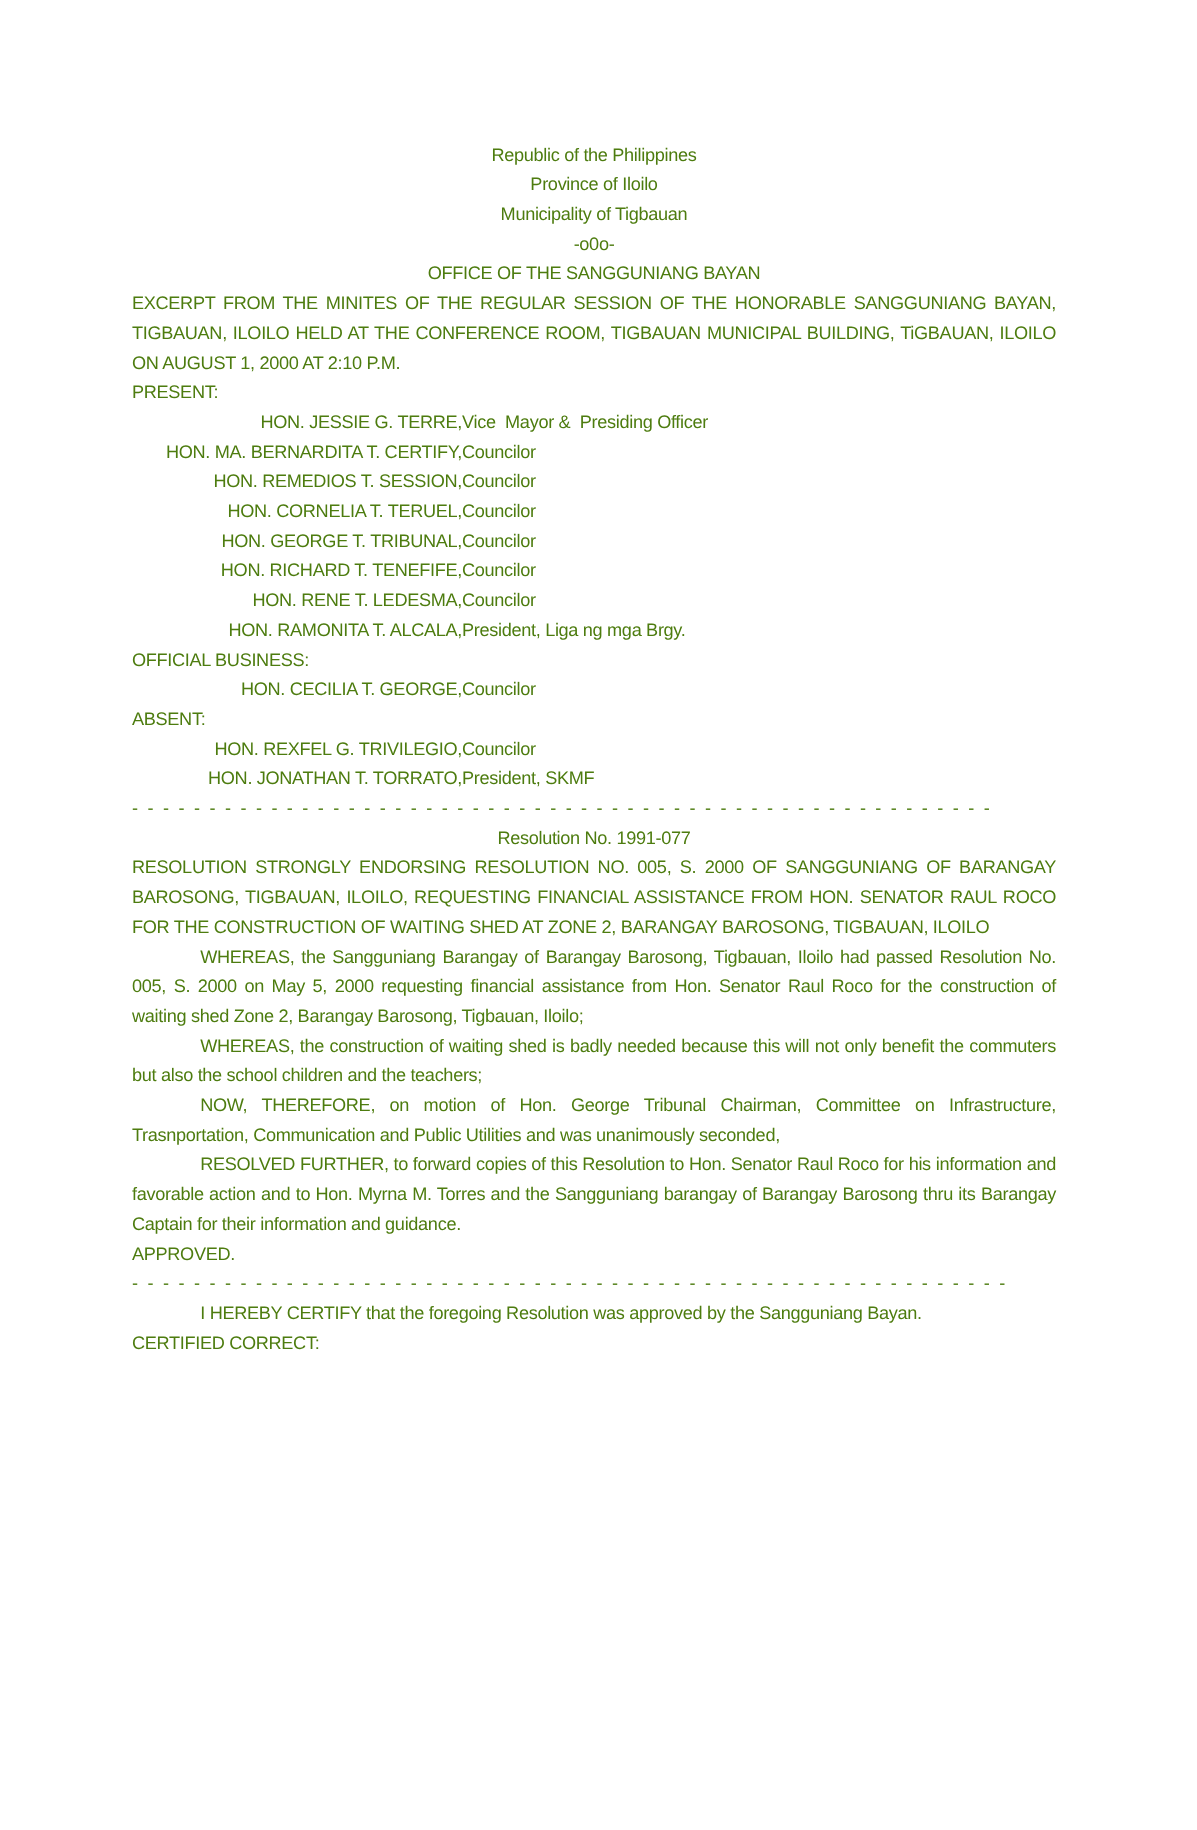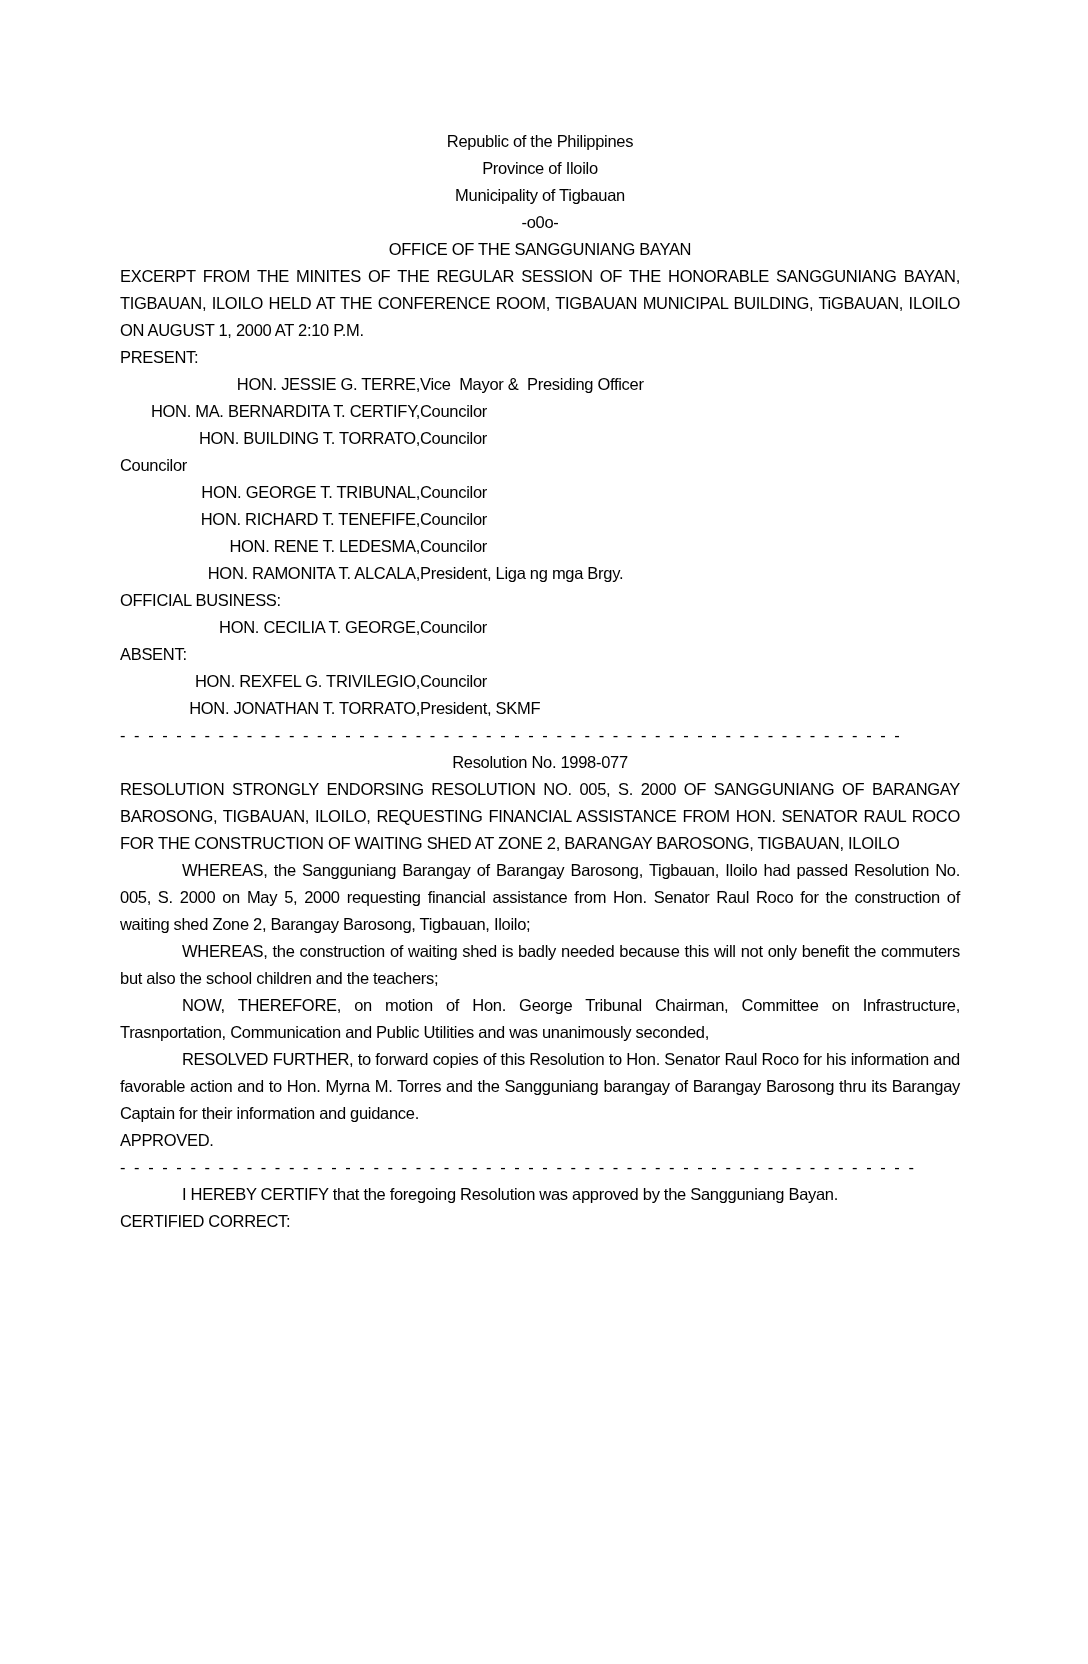--- a/index.html
+++ b/index.html
@@ -6,21 +6,21 @@
   .page {
     position:relative;
     width:1088px; height:1664px;
     box-sizing:border-box;
     background:#ffffff;
     padding:128px 128px 40px 120px;
     font-family:"Liberation Sans", sans-serif;
     font-size:16.5px;
     line-height:27px;
     letter-spacing:-0.3px;
-    color:#000000;
+    color:#4d7c0f;
     overflow:hidden;
   }
   .page div, .page p { margin:0; padding:0; }
   .center   { text-align:center; }
   .justify  { text-align:justify; }
   .mt       { margin-top:27px; }
   .label    { margin-left:62px; }
   .roster-row  { display:flex; margin-left:120px; }
   .roster-name { flex:none; width:300px; white-space:pre;text-align:right; }
   .roster-role { white-space:pre; }
@@ -56,24 +56,25 @@
   <div>
     <div class="roster-row">
       <span class="roster-name">HON. JESSIE G. TERRE,</span>
       <span class="roster-role">Vice  Mayor &amp;  Presiding Officer</span>
     </div>
     <div class="roster-row">
       <span class="roster-name">HON. MA. BERNARDITA T. CERTIFY,</span>
       <span class="roster-role">Councilor</span>
     </div>
     <div class="roster-row">
-      <span class="roster-name">HON. BUILDING T. TORRATO,</span>
+      <span class="roster-name">HON. REMEDIOS T. SESSION,</span>
       <span class="roster-role">Councilor</span>
     </div>
     <div class="roster-row">
+      <span class="roster-name">HON. CORNELIA T. TERUEL,</span>
       <span class="roster-role">Councilor</span>
     </div>
     <div class="roster-row">
       <span class="roster-name">HON. GEORGE T. TRIBUNAL,</span>
       <span class="roster-role">Councilor</span>
     </div>
     <div class="roster-row">
       <span class="roster-name">HON. RICHARD T. TENEFIFE,</span>
       <span class="roster-role">Councilor</span>
     </div>
@@ -104,21 +105,21 @@
       <span class="roster-role">Councilor</span>
     </div>
     <div class="roster-row">
       <span class="roster-name">HON. JONATHAN T. TORRATO,</span>
       <span class="roster-role">President, SKMF</span>
     </div>
   </div>
 
   <div class="dash dash1">- - - - - - - - - - - - - - - - - - - - - - - - - - - - - - - - - - - - - - - - - - - - - - - - - - - - - - - -</div>
 
-  <div class="center">Resolution No. 1998-077</div>
+  <div class="center">Resolution No. 1991-077</div>
 
   <p class="mt justify">RESOLUTION STRONGLY ENDORSING RESOLUTION NO. 005, S. 2000 OF SANGGUNIANG OF BARANGAY BAROSONG, TIGBAUAN, ILOILO, REQUESTING FINANCIAL ASSISTANCE FROM HON. SENATOR RAUL ROCO FOR THE CONSTRUCTION OF WAITING SHED AT ZONE 2, BARANGAY BAROSONG, TIGBAUAN, ILOILO</p>
 
   <p class="para para-first">WHEREAS, the Sangguniang Barangay of Barangay Barosong, Tigbauan, Iloilo had passed Resolution No. 005, S. 2000 on May 5, 2000 requesting financial assistance from Hon. Senator Raul Roco for the construction of waiting shed Zone 2, Barangay Barosong, Tigbauan, Iloilo;</p>
   <p class="para">WHEREAS, the construction of waiting shed is badly needed because this will not only benefit the commuters but also the school children and the teachers;</p>
   <p class="para">NOW, THEREFORE, on motion of Hon. George Tribunal Chairman, Committee on Infrastructure, Trasnportation, Communication and Public Utilities  and was unanimously  seconded,</p>
   <p class="para">RESOLVED FURTHER, to forward copies of this Resolution to Hon. Senator Raul Roco for his information and favorable action and to  Hon. Myrna M. Torres and the Sangguniang barangay of Barangay Barosong thru its Barangay  Captain for their information and guidance.</p>
 
   <div class="approved">APPROVED.</div>
 

